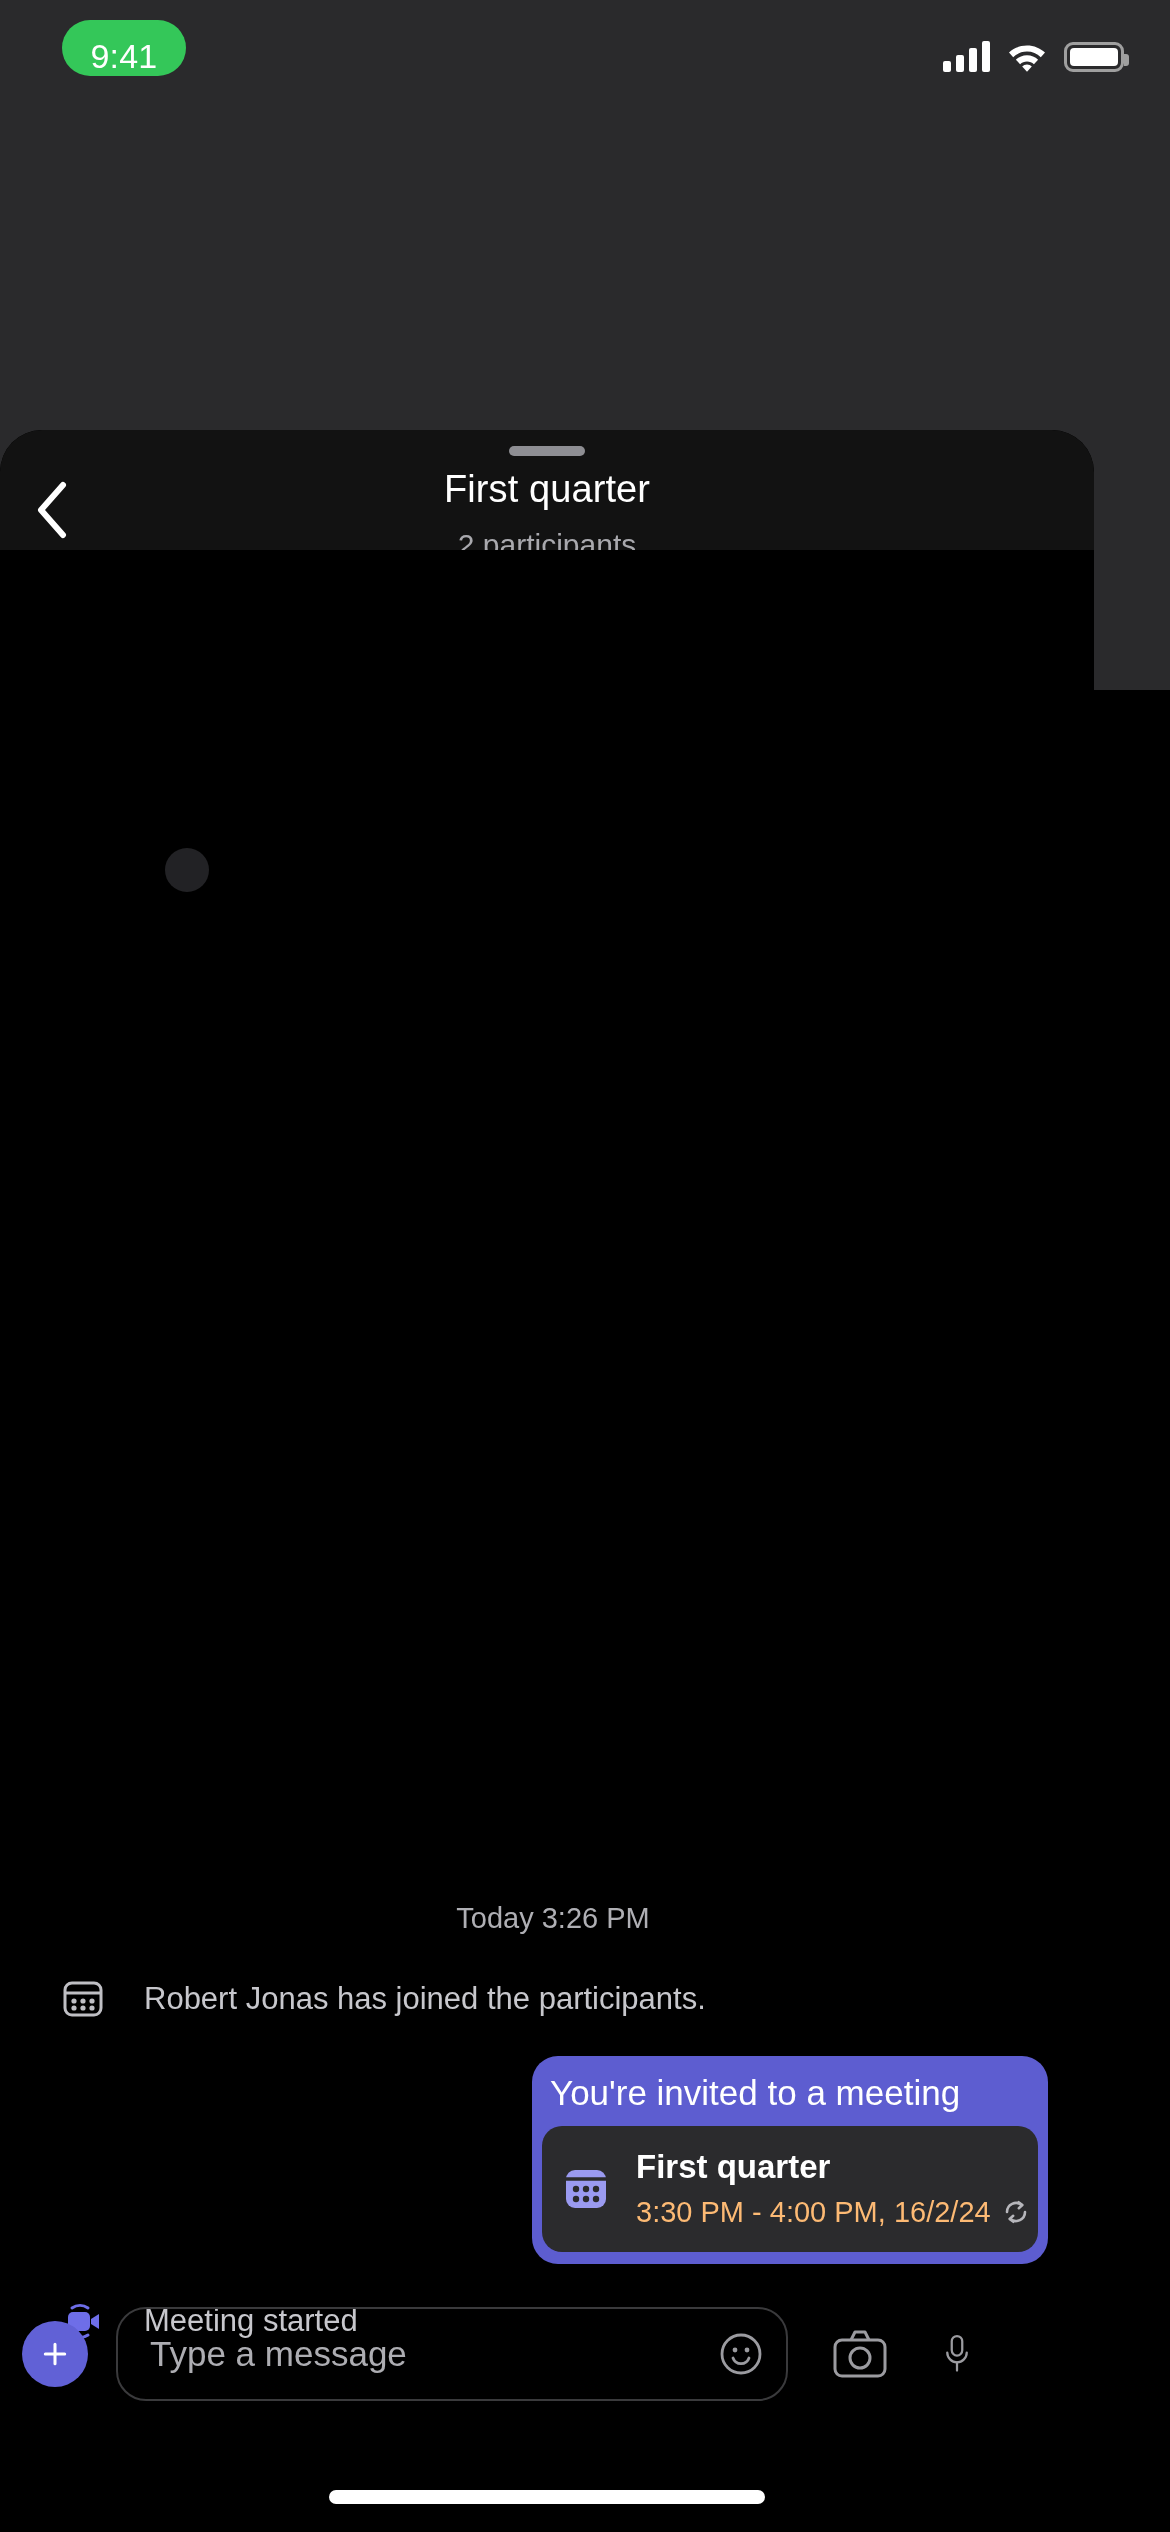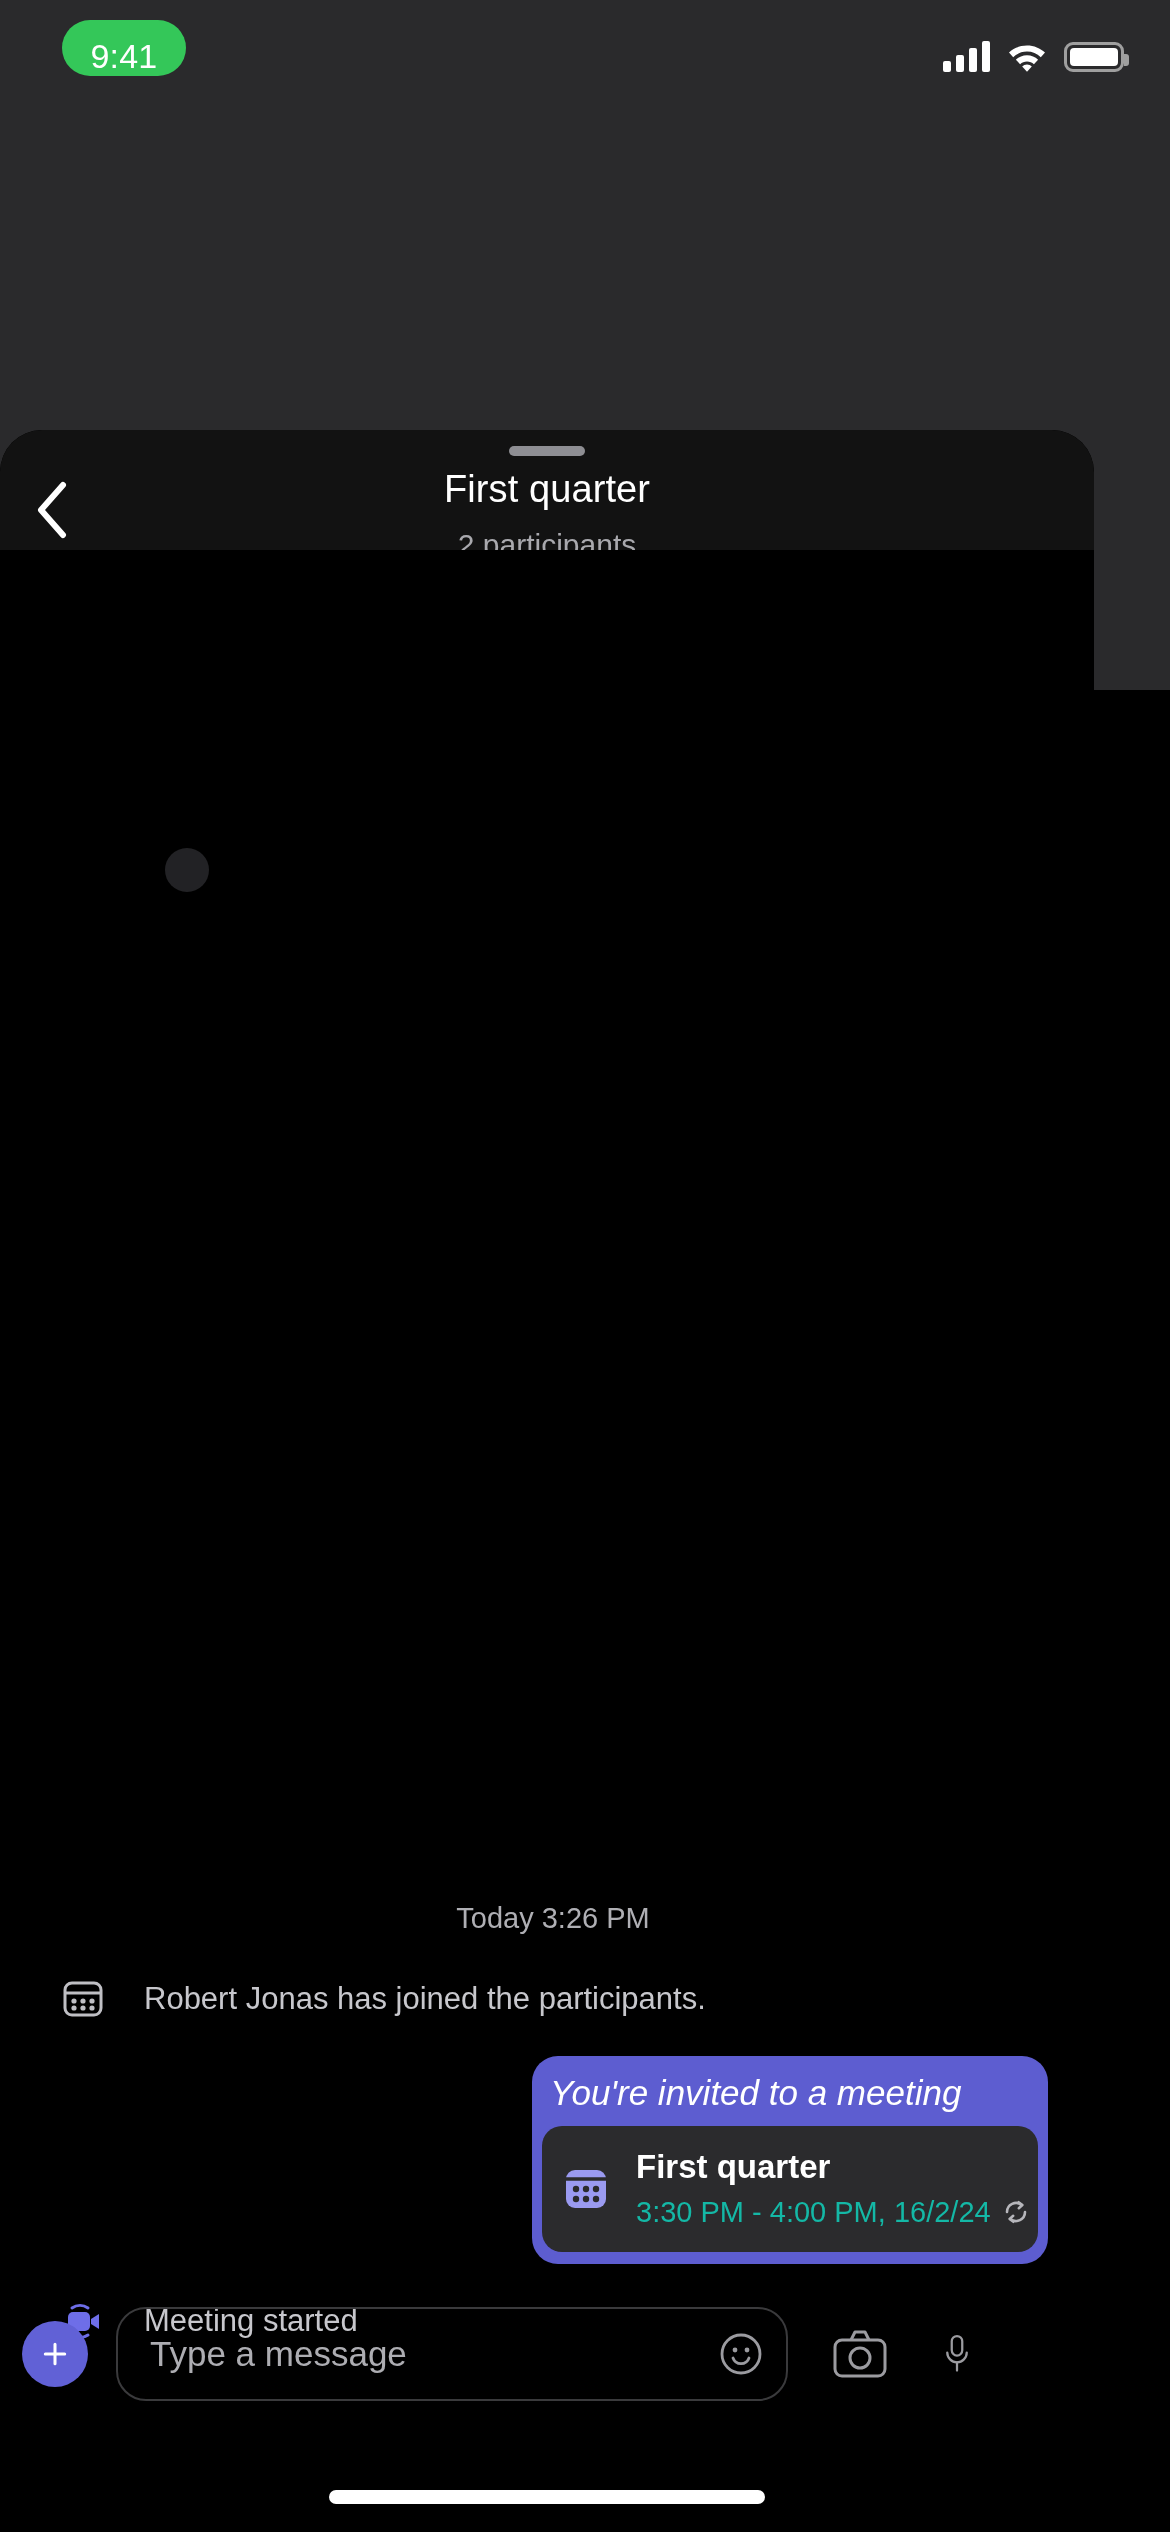--- a/index.html
+++ b/index.html
@@ -147,36 +147,35 @@
   .invite-bubble {
     width:516px;
     background:#5D5DD0;
     border-radius:26px;
     padding:10px 10px 12px 10px;
   }
   .invite-title {
     color:#fff; font-size:35px; line-height:50px;
     padding:2px 8px 8px 8px;
     white-space:nowrap;
-    font-style:italic;
   }
   .invite-card {
     background:#2B2B2D;
     border-radius:20px;
     padding:20px 18px;
     display:flex; align-items:center; gap:24px;
   }
   .cal-ico { flex:0 0 52px; width:52px; height:52px; }
   .invite-card-body { min-width:0; }
   .invite-name {
     color:#fff; font-size:33px; font-weight:700;
     line-height:42px;
   }
   .invite-time {
-    color:#14b8a6; font-size:29px; line-height:40px;
+    color:#fdba74; font-size:29px; line-height:40px;
     display:flex; align-items:center; gap:10px;
     margin-top:4px; white-space:nowrap;
   }
   .recur-ico { width:30px; height:30px; flex:0 0 30px; }
 
   
   .composer {
     position:absolute; left:0; bottom:118px;
     width:1170px; height:120px;
     display:flex; align-items:center;

